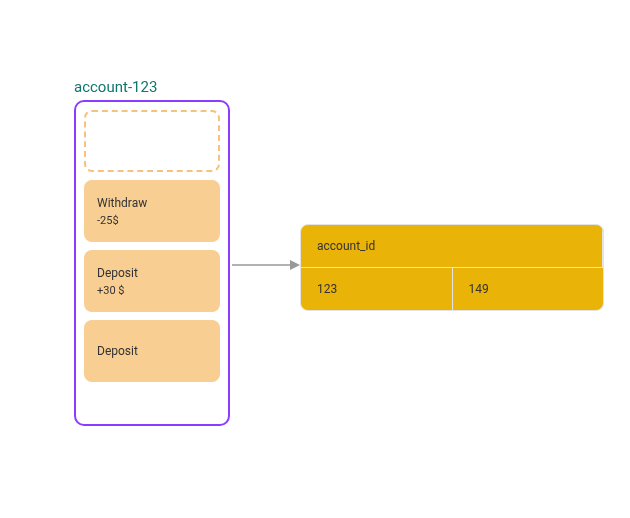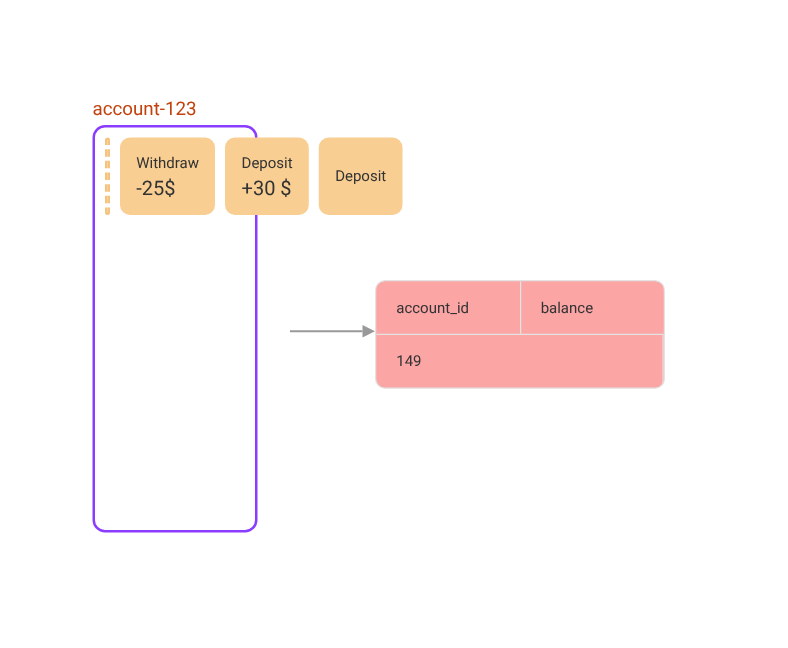--- a/index.html
+++ b/index.html
@@ -12,33 +12,33 @@
       background: #ffffff;
       width: 630px;
       height: 518px;
       position: relative;
     }
     .account-label {
       position: absolute;
       left: 74px;
       top: 78px;
       font-size: 15px;
-      color: #c2410c;
+      color: #0f766e;
     }
     .account-container {
       position: absolute;
       left: 74px;
       top: 100px;
-      width: 132px;
+      width: 156px;
       height: 326px;
       border: 2px solid #8b3dff;
       border-radius: 10px;
       padding: 8px;
       display: flex;
-      flex-direction: row;
+      flex-direction: column;
       gap: 8px;
     }
     .placeholder-box {
       height: 62px;
       border: 2px dashed #f5c37d;
       border-radius: 8px;
       background: #ffffff;
     }
     .event-card {
       height: 62px;
@@ -49,40 +49,40 @@
       flex-direction: column;
       justify-content: center;
       gap: 4px;
     }
     .event-title {
       font-size: 12px;
       color: #333;
       font-weight: 400;
     }
     .event-amount {
-      font-size: 16px;
+      font-size: 11px;
       color: #333;
       font-weight: 400;
     }
     .arrow {
       position: absolute;
       left: 232px;
       top: 258px;
       width: 68px;
       height: 14px;
     }
     .table {
       position: absolute;
       left: 300px;
       top: 224px;
-      width: 232px;
+      width: 304px;
       border: 1px solid #e3e3e3;
       border-radius: 8px;
       overflow: hidden;
-      background: #fca5a5;
+      background: #eab308;
     }
     .table-row {
       display: flex;
     }
     .table-row:first-child {
       border-bottom: 1px solid #e3e3e3;
     }
     .table-cell {
       flex: 1;
       padding: 14px 16px;
@@ -117,18 +117,18 @@
 </div>
 
 <svg class="arrow" viewBox="0 0 68 14">
   <line x1="0" y1="7" x2="58" y2="7" stroke="#999999" stroke-width="1.5"></line>
   <polygon points="58,2 68,7 58,12" fill="#999999"></polygon>
 </svg>
 
 <div class="table">
   <div class="table-row">
     <div class="table-cell">account_id</div>
-    <div class="table-cell">balance</div>
   </div>
   <div class="table-row">
+    <div class="table-cell">123</div>
     <div class="table-cell">149</div>
   </div>
 </div>
 
 </body></html>

